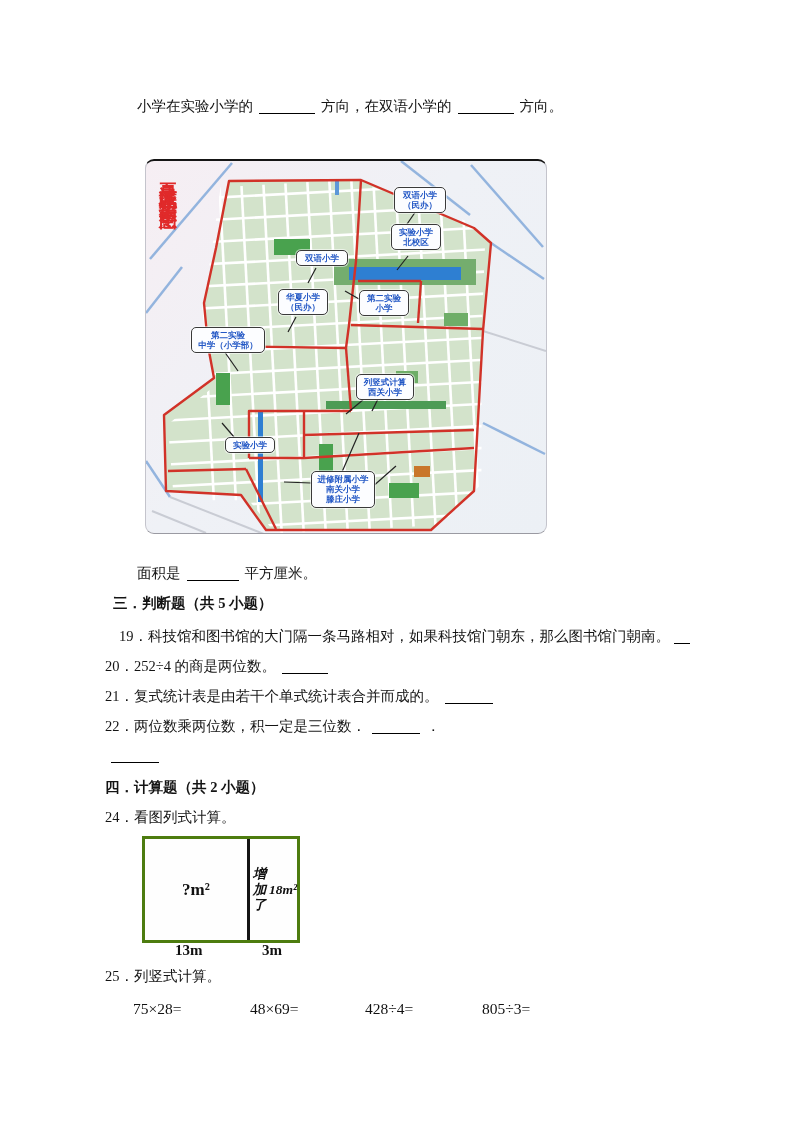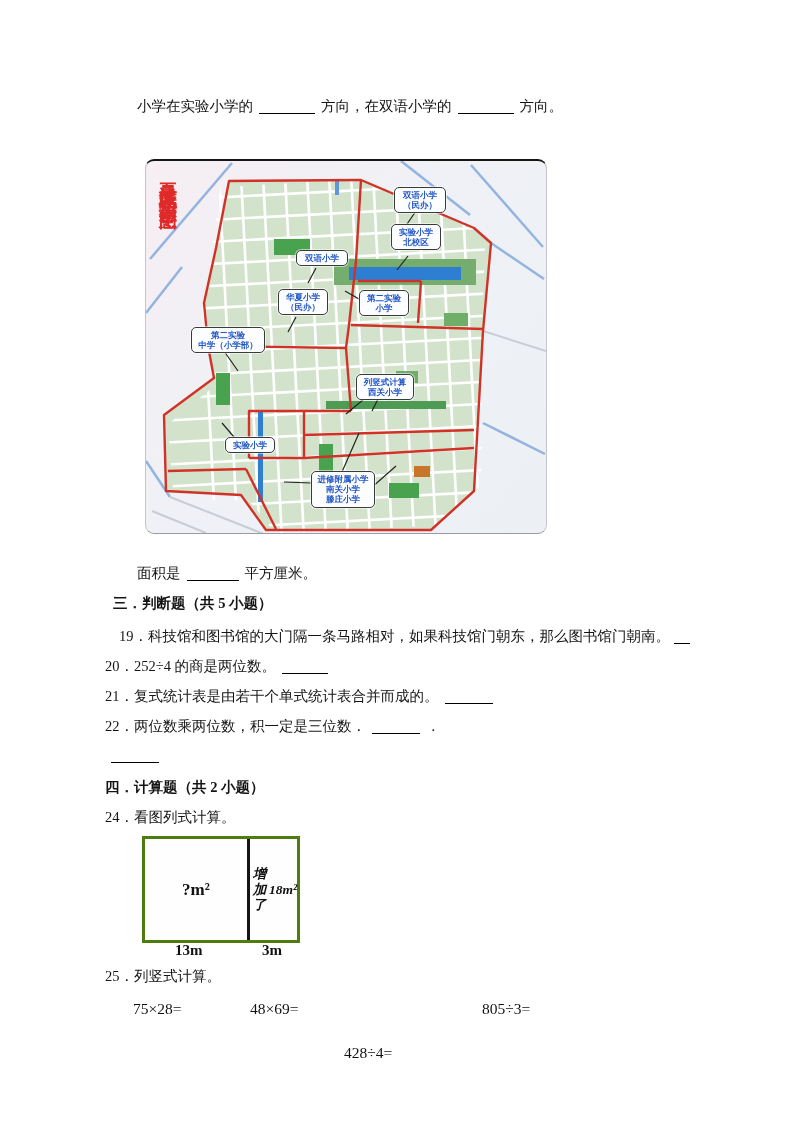--- a/index.html
+++ b/index.html
@@ -210,16 +210,16 @@
       <span>增加了</span>
       <span>18m²</span>
     </div>
   </div>
   <span class="dg-dim" style="left:175px;top:942px;">13m</span>
   <span class="dg-dim" style="left:262px;top:942px;">3m</span>
 
   <div class="q" style="left:105px;top:967px;">25．列竖式计算。</div>
   <span class="calc" style="left:133px;">75×28=</span>
   <span class="calc" style="left:250px;">48×69=</span>
-  <span class="calc" style="left:344px;margin-top:44px;">428÷4=</span>
+  <span class="calc" style="left:365px;">428÷4=</span>
   <span class="calc" style="left:482px;">805÷3=</span>
 
 </div>
 
 </body></html>

